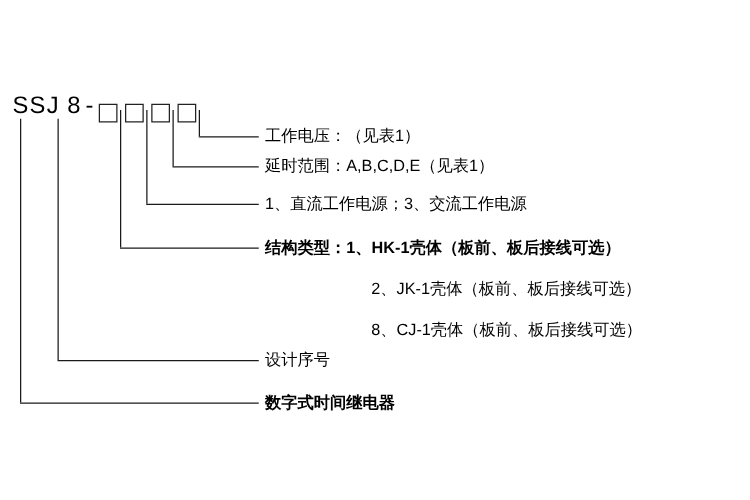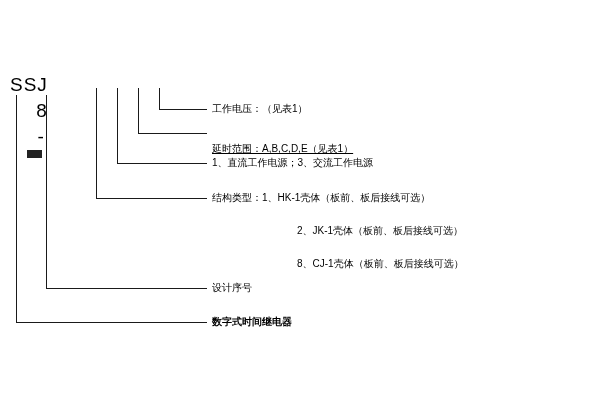--- a/index.html
+++ b/index.html
@@ -21,21 +21,20 @@
   }
 
   
   .code-row {
     position: absolute;
     left: 10px;
     top: 72px;
     display: flex;
     align-items: flex-end;
     height: 26px;
-    flex-direction: column;
   }
   .code-text {
     font-size: 19px;
     letter-spacing: 1px;
     line-height: 26px;
     white-space: pre;
   }
   .code-dash {
     font-size: 19px;
     line-height: 26px;
@@ -58,21 +57,21 @@
   }
   .hline {
     position: absolute;
     height: 1px;
     background: #1a1a1a;
   }
 
   
   .label {
     position: absolute;
-    font-size: 10px;
+    font-size: 13px;
     line-height: 18px;
     white-space: nowrap;
     color: #000;
   }
 </style>
 </head>
 <body>
 
 <div id="stage">
 
@@ -85,29 +84,29 @@
     <span class="box"></span>
     <span class="box"></span>
   </div>
 
   <div class="vline" style="left:159px; top:88px; height:21px;"></div>
   <div class="hline" style="left:159px; top:109px; width:48px;"></div>
   <div class="label" style="left:212px; top:100px;">工作电压：（见表1）</div>
 
   <div class="vline" style="left:138px; top:88px; height:45px;"></div>
   <div class="hline" style="left:138px; top:133px; width:69px;"></div>
-  <div class="label" style="left:212px; top:140px;text-decoration:underline;">延时范围：A,B,C,D,E（见表1）</div>
+  <div class="label" style="left:212px; top:124px;">延时范围：A,B,C,D,E（见表1）</div>
 
   <div class="vline" style="left:117px; top:88px; height:75px;"></div>
   <div class="hline" style="left:117px; top:163px; width:90px;"></div>
   <div class="label" style="left:212px; top:154px;">1、直流工作电源；3、交流工作电源</div>
 
   <div class="vline" style="left:96px; top:88px; height:110px;"></div>
   <div class="hline" style="left:96px; top:198px; width:111px;"></div>
-  <div class="label" style="left:212px; top:189px;">结构类型：1、HK-1壳体（板前、板后接线可选）</div>
+  <div class="label" style="left:212px; top:189px;font-weight:bold;">结构类型：1、HK-1壳体（板前、板后接线可选）</div>
   <div class="label" style="left:297px; top:222px;">2、JK-1壳体（板前、板后接线可选）</div>
   <div class="label" style="left:297px; top:255px;">8、CJ-1壳体（板前、板后接线可选）</div>
 
   <div class="vline" style="left:46px; top:95px; height:193px;"></div>
   <div class="hline" style="left:46px; top:288px; width:161px;"></div>
   <div class="label" style="left:212px; top:279px;text-align:right;">设计序号</div>
 
   <div class="vline" style="left:16px; top:95px; height:227px;"></div>
   <div class="hline" style="left:16px; top:322px; width:191px;"></div>
   <div class="label" style="left:212px; top:313px;font-weight:bold;">数字式时间继电器</div>

